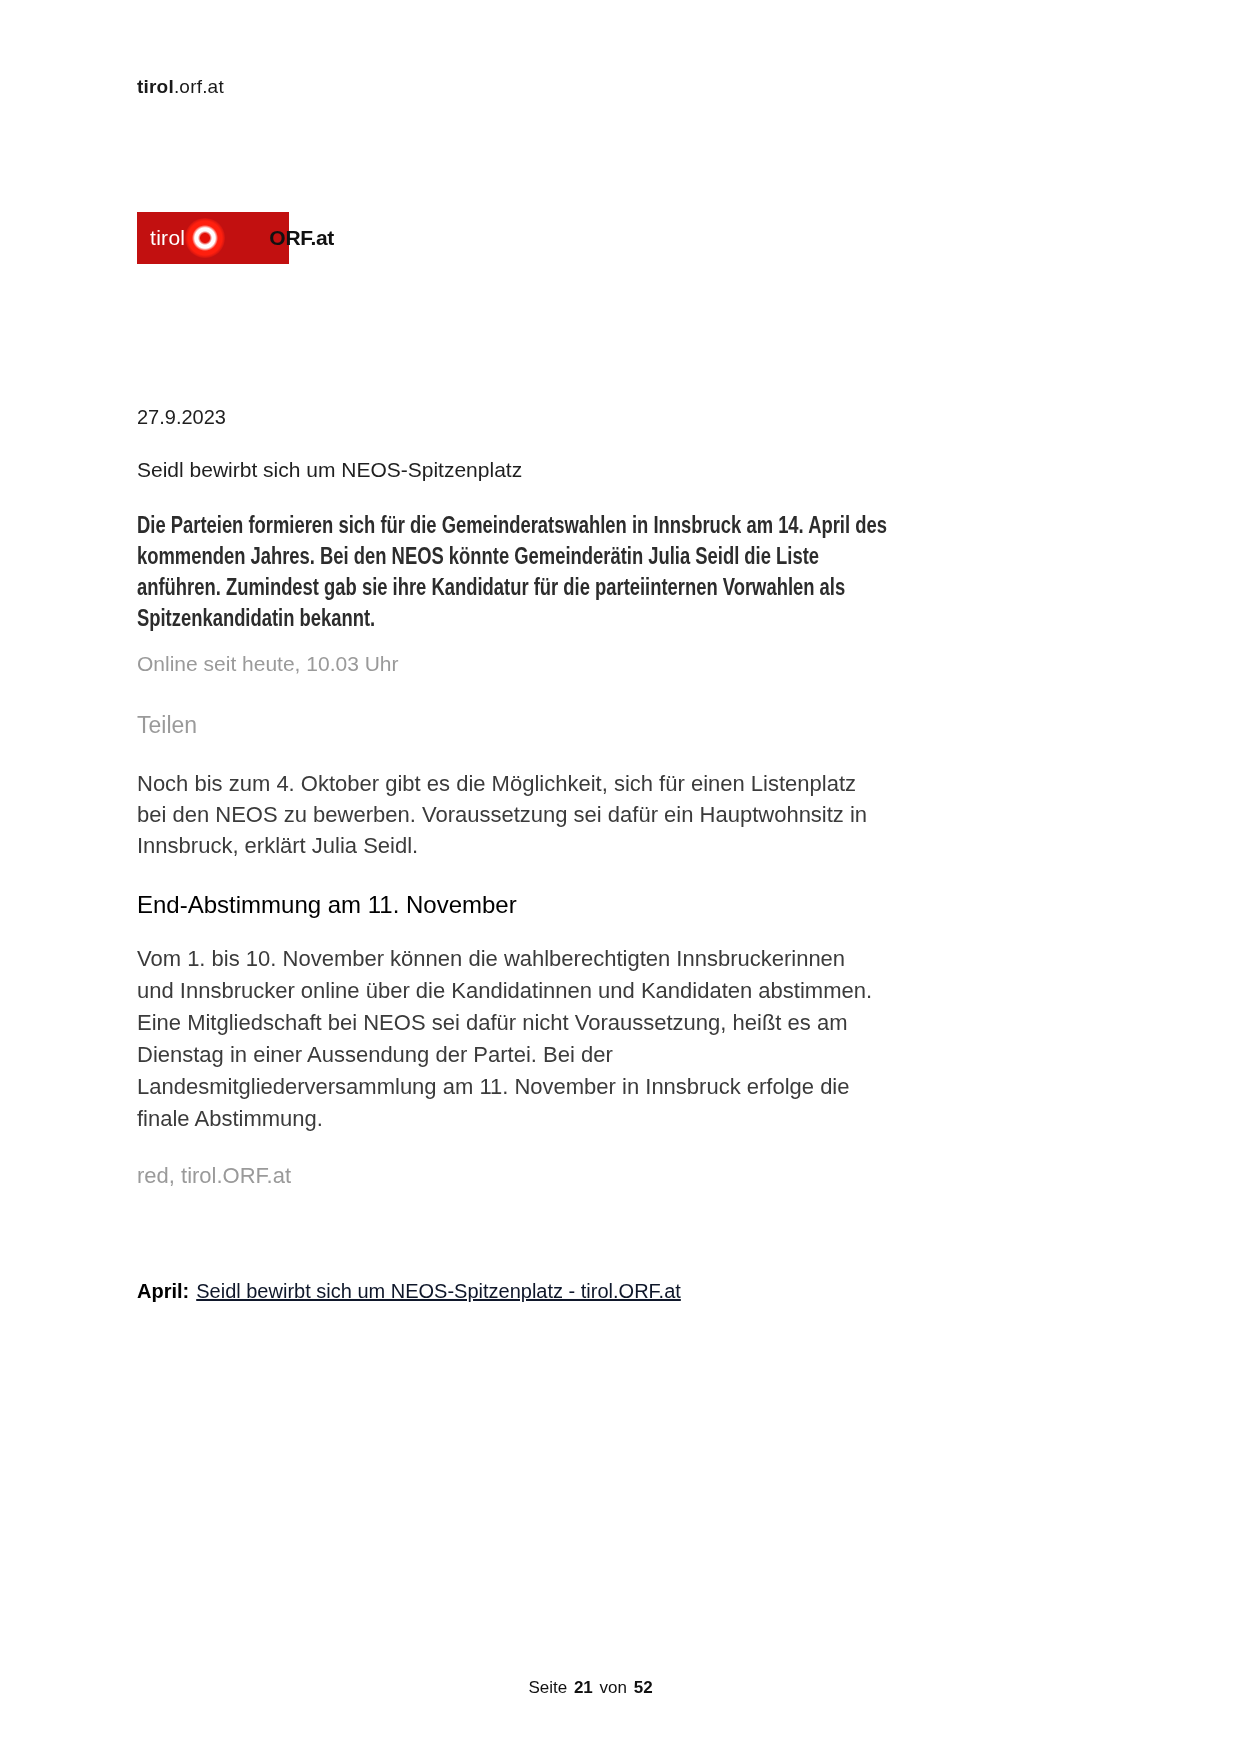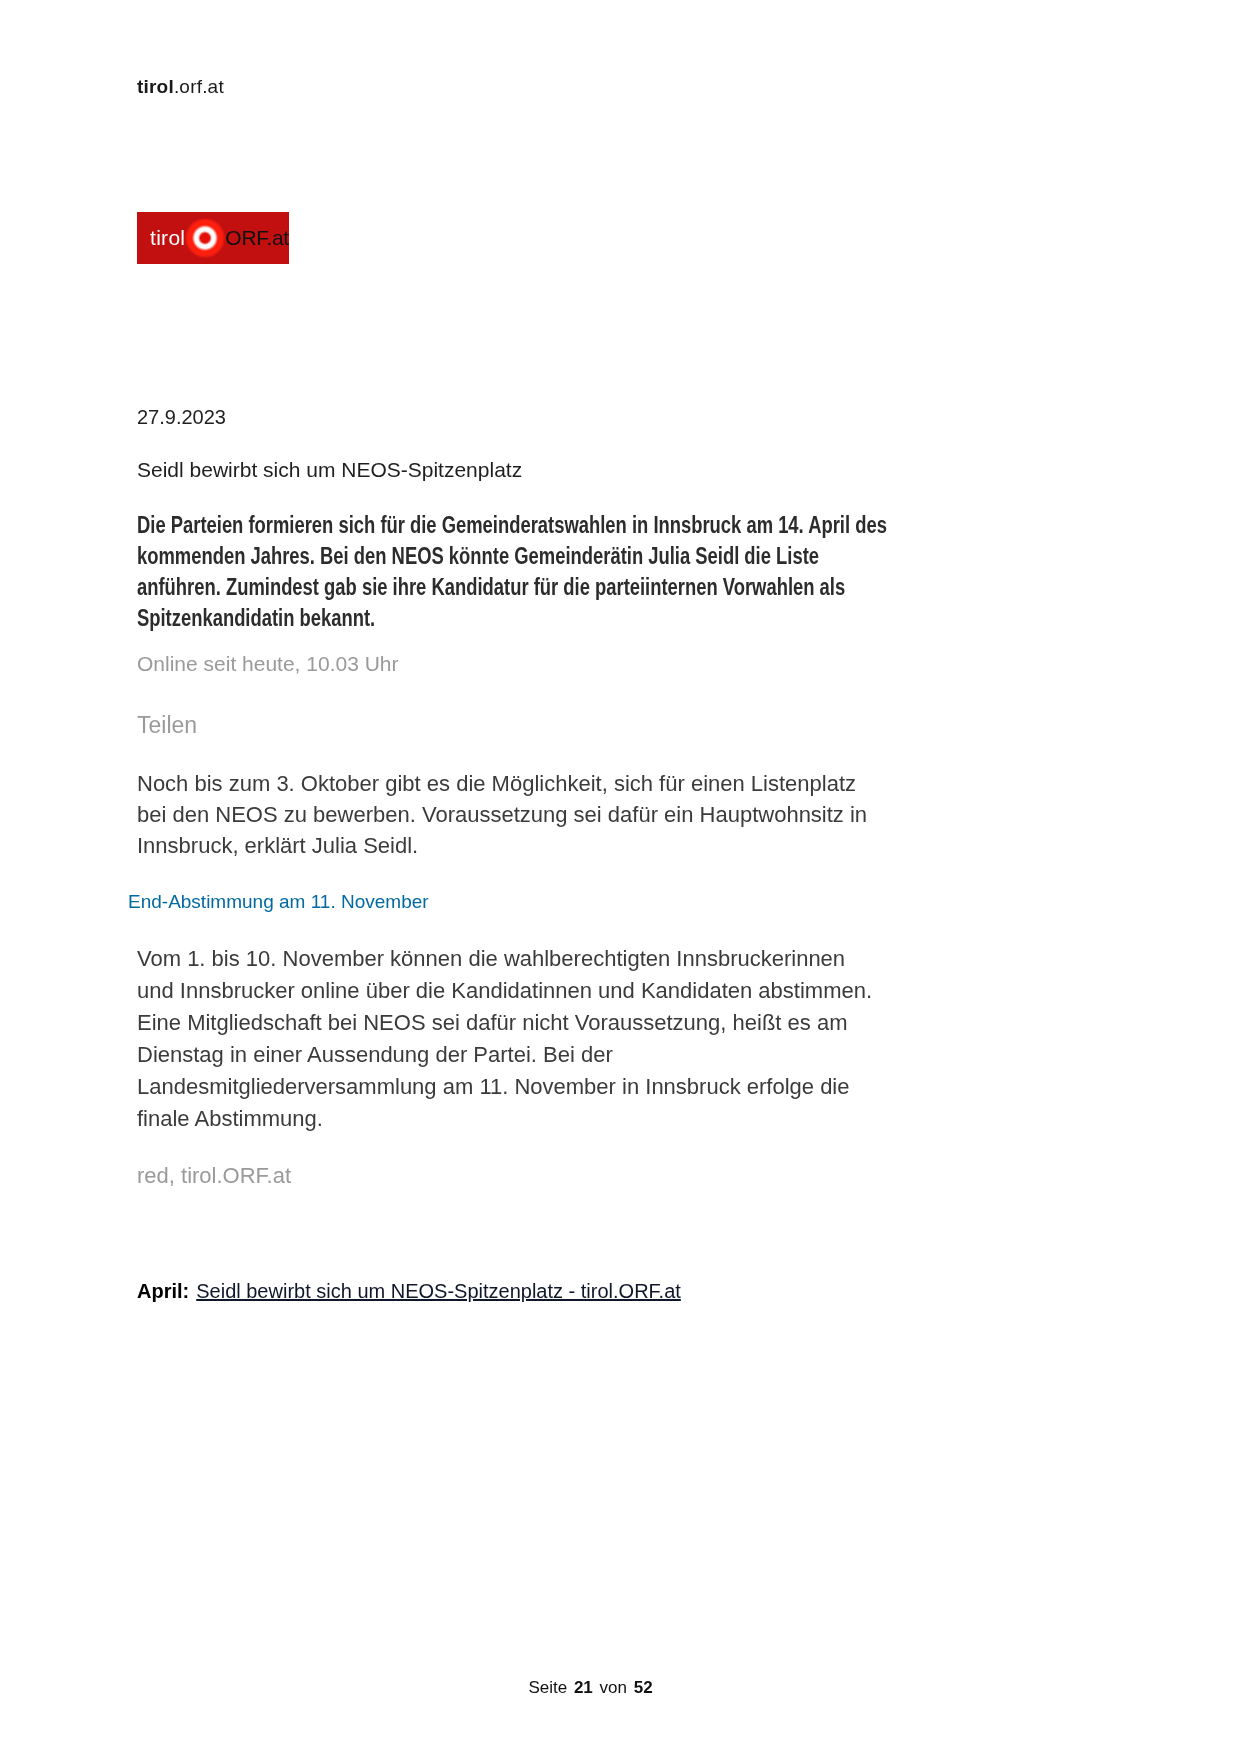--- a/index.html
+++ b/index.html
@@ -48,22 +48,23 @@
     flex: 0 0 auto;
     background: radial-gradient(circle at 50% 50%,
       #e21008 0 16%,
       #ffffff 25% 36%,
       #ff1f0e 46% 60%,
       rgba(255,31,14,0) 74%);
   }
   .logo .orfat {
     color: #111111;
     font-size: 21px;
-    font-weight: normal;
+    font-weight: bold;
     letter-spacing: -0.3px;
+    padding-left: 44px;
   }
 
   .title {
     position: absolute;
     left: 142px; top: 372px;
     font-size: 24px;
     font-weight: bold;
     color: #000000;
     letter-spacing: -0.2px;
   }
@@ -113,23 +114,23 @@
     left: 137px;
     width: 900px;
     font-size: 22px;
     color: #3b3b3b;
     line-height: 31px;
     white-space: pre-line;
   }
   .par1 { top: 768px; }
   .subheading {
     position: absolute;
-    left: 128px; top: 891px;
-    font-size: 19px;
-    color: #0369a1;
+    left: 137px; top: 891px;
+    font-size: 24px;
+    color: #000000;
   }
   .par2 { top: 943px; line-height: 32px; }
 
   .byline {
     position: absolute;
     left: 137px; top: 1163px;
     font-size: 22px;
   }
 
   .link-row {
@@ -174,21 +175,21 @@
 
   <div class="lead">Die Parteien formieren sich für die Gemeinderatswahlen in Innsbruck am 14. April des
 kommenden Jahres. Bei den NEOS könnte Gemeinderätin Julia Seidl die Liste
 anführen. Zumindest gab sie ihre Kandidatur für die parteiinternen Vorwahlen als
 Spitzenkandidatin bekannt.</div>
 
   <div class="online-since muted">Online seit heute, 10.03 Uhr</div>
 
   <div class="share muted">Teilen</div>
 
-  <p class="body-par par1">Noch bis zum 3. Oktober gibt es die Möglichkeit, sich für einen Listenplatz
+  <p class="body-par par1">Noch bis zum 4. Oktober gibt es die Möglichkeit, sich für einen Listenplatz
 bei den NEOS zu bewerben. Voraussetzung sei dafür ein Hauptwohnsitz in
 Innsbruck, erklärt Julia Seidl.</p>
 
   <div class="subheading">End-Abstimmung am 11. November</div>
 
   <p class="body-par par2">Vom 1. bis 10. November können die wahlberechtigten Innsbruckerinnen
 und Innsbrucker online über die Kandidatinnen und Kandidaten abstimmen.
 Eine Mitgliedschaft bei NEOS sei dafür nicht Voraussetzung, heißt es am
 Dienstag in einer Aussendung der Partei. Bei der
 Landesmitgliederversammlung am 11. November in Innsbruck erfolge die

